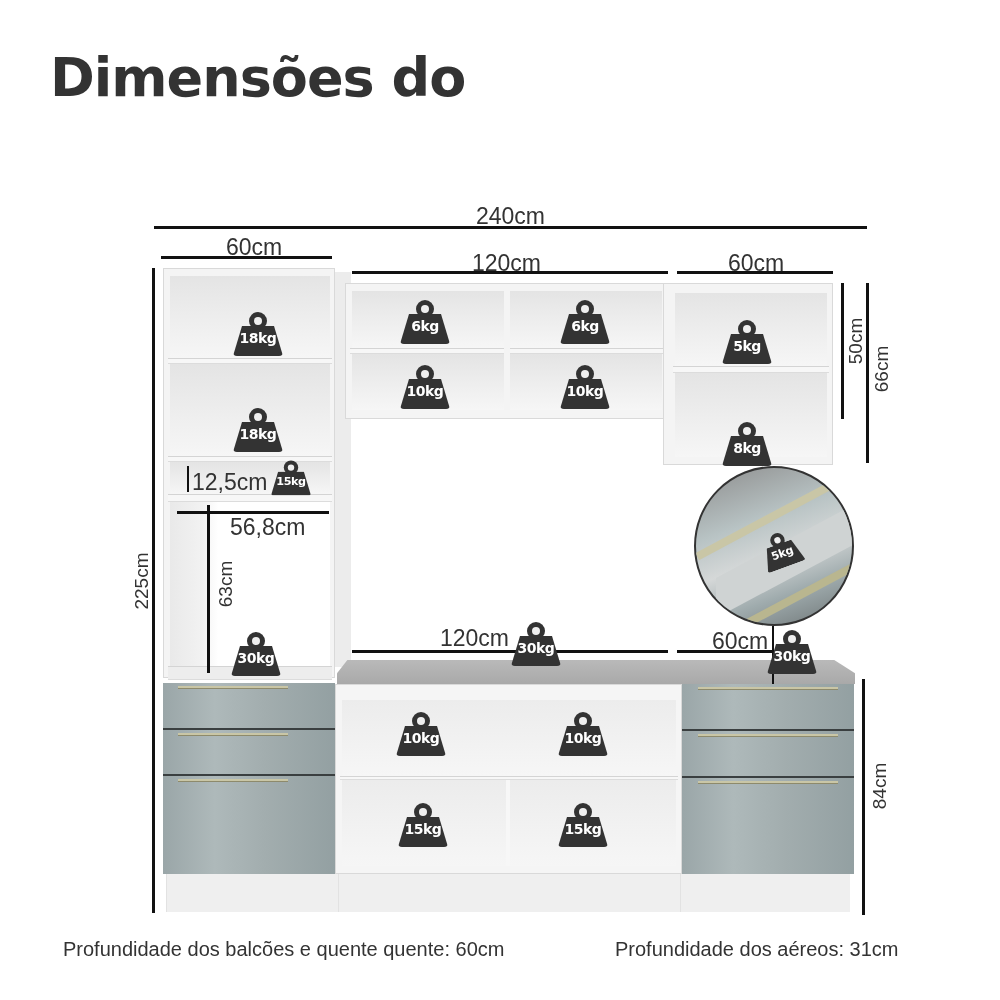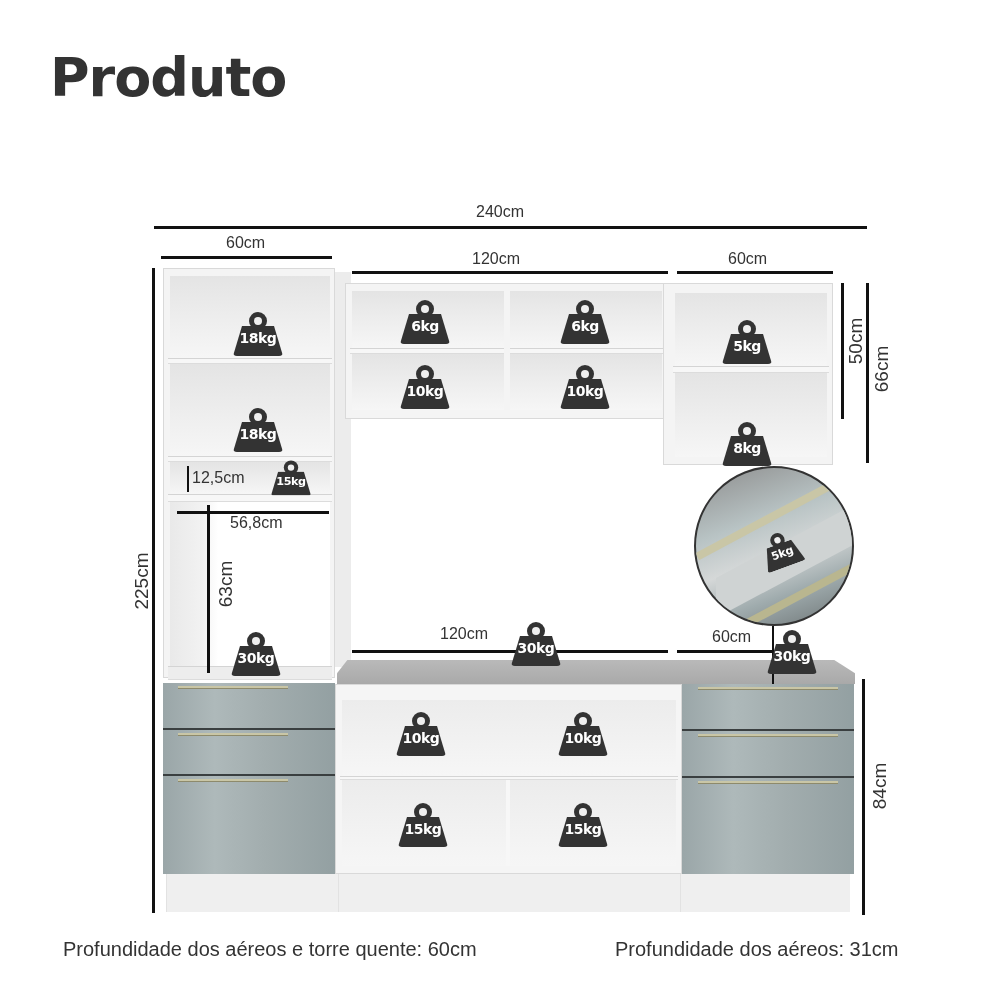--- a/index.html
+++ b/index.html
@@ -7,21 +7,21 @@
   body { position: relative; font-family: "Liberation Sans", "DejaVu Sans", sans-serif; color: #333333; }
 
   .title {
     position: absolute; left: 50px; top: 42px;
     font-family: "DejaVu Sans", "Liberation Sans", sans-serif;
     font-weight: bold; font-size: 54px; line-height: 72px; color: #333333;
     letter-spacing: -1px;
   }
   .hline { position: absolute; height: 3px; background: #111; }
   .vline { position: absolute; width: 3px; background: #111; }
-  .dimtext { position: absolute; font-size: 16px; color: #333; white-space: nowrap; }
+  .dimtext { position: absolute; font-size: 23px; color: #333; white-space: nowrap; }
   .vtext { position: absolute; font-size: 19px; color: #333; white-space: nowrap; transform: rotate(-90deg); transform-origin: center center; }
 
   
   .box { position: absolute; background: #f4f4f4; border: 1px solid #d9d9d9; }
   .inner { position: absolute; background: linear-gradient(180deg,#e4e4e4 0%,#efefef 60%,#f6f6f6 100%); }
   .shelf { position: absolute; background: #f7f7f7; border-top: 1px solid #d4d4d4; border-bottom: 1px solid #dcdcdc; }
   .panel { position: absolute; background: #f3f3f3; }
 
   .drawer {
     position: absolute;
@@ -76,21 +76,21 @@
     position: absolute; left: 40px; top: 112px; width: 170px; height: 8px;
     background: #b9b68f; transform: rotate(-28deg);
   }
 
   .footnote { position: absolute; font-size: 20px; color: #333; white-space: nowrap; top: 938px; }
 </style>
 </head>
 <body>
 
 <div class="title">
-  <div>Produto</div>
+  <div>Dimensões do</div>
 </div>
 
 <div class="dimtext" style="left:476px;top:203px;">240cm</div>
 <div class="hline" style="left:154px;top:226px;width:713px;"></div>
 
 <div class="dimtext" style="left:226px;top:234px;">60cm</div>
 <div class="hline" style="left:161px;top:256px;width:171px;"></div>
 
 <div class="dimtext" style="left:472px;top:250px;">120cm</div>
 <div class="hline" style="left:352px;top:271px;width:316px;"></div>
@@ -270,14 +270,14 @@
     <div class="handle" style="left:16px;top:3px;width:140px;"></div>
   </div>
 <div class="drawer" style="left:682px;top:778px;width:172px;height:96px;border-bottom:none;">
     <div class="handle" style="left:16px;top:3px;width:140px;"></div>
   </div>
 
 <div class="plinth" style="left:166px;top:874px;width:172px;height:38px;"></div>
 <div class="plinth" style="left:338px;top:874px;width:342px;height:38px;"></div>
 <div class="plinth" style="left:680px;top:874px;width:170px;height:38px;"></div>
 
-<div class="footnote" style="left:63px;">Profundidade dos aéreos e torre quente: 60cm</div>
+<div class="footnote" style="left:63px;">Profundidade dos balcões e quente quente: 60cm</div>
 <div class="footnote" style="left:615px;">Profundidade dos aéreos: 31cm</div>
 
 </body></html>

